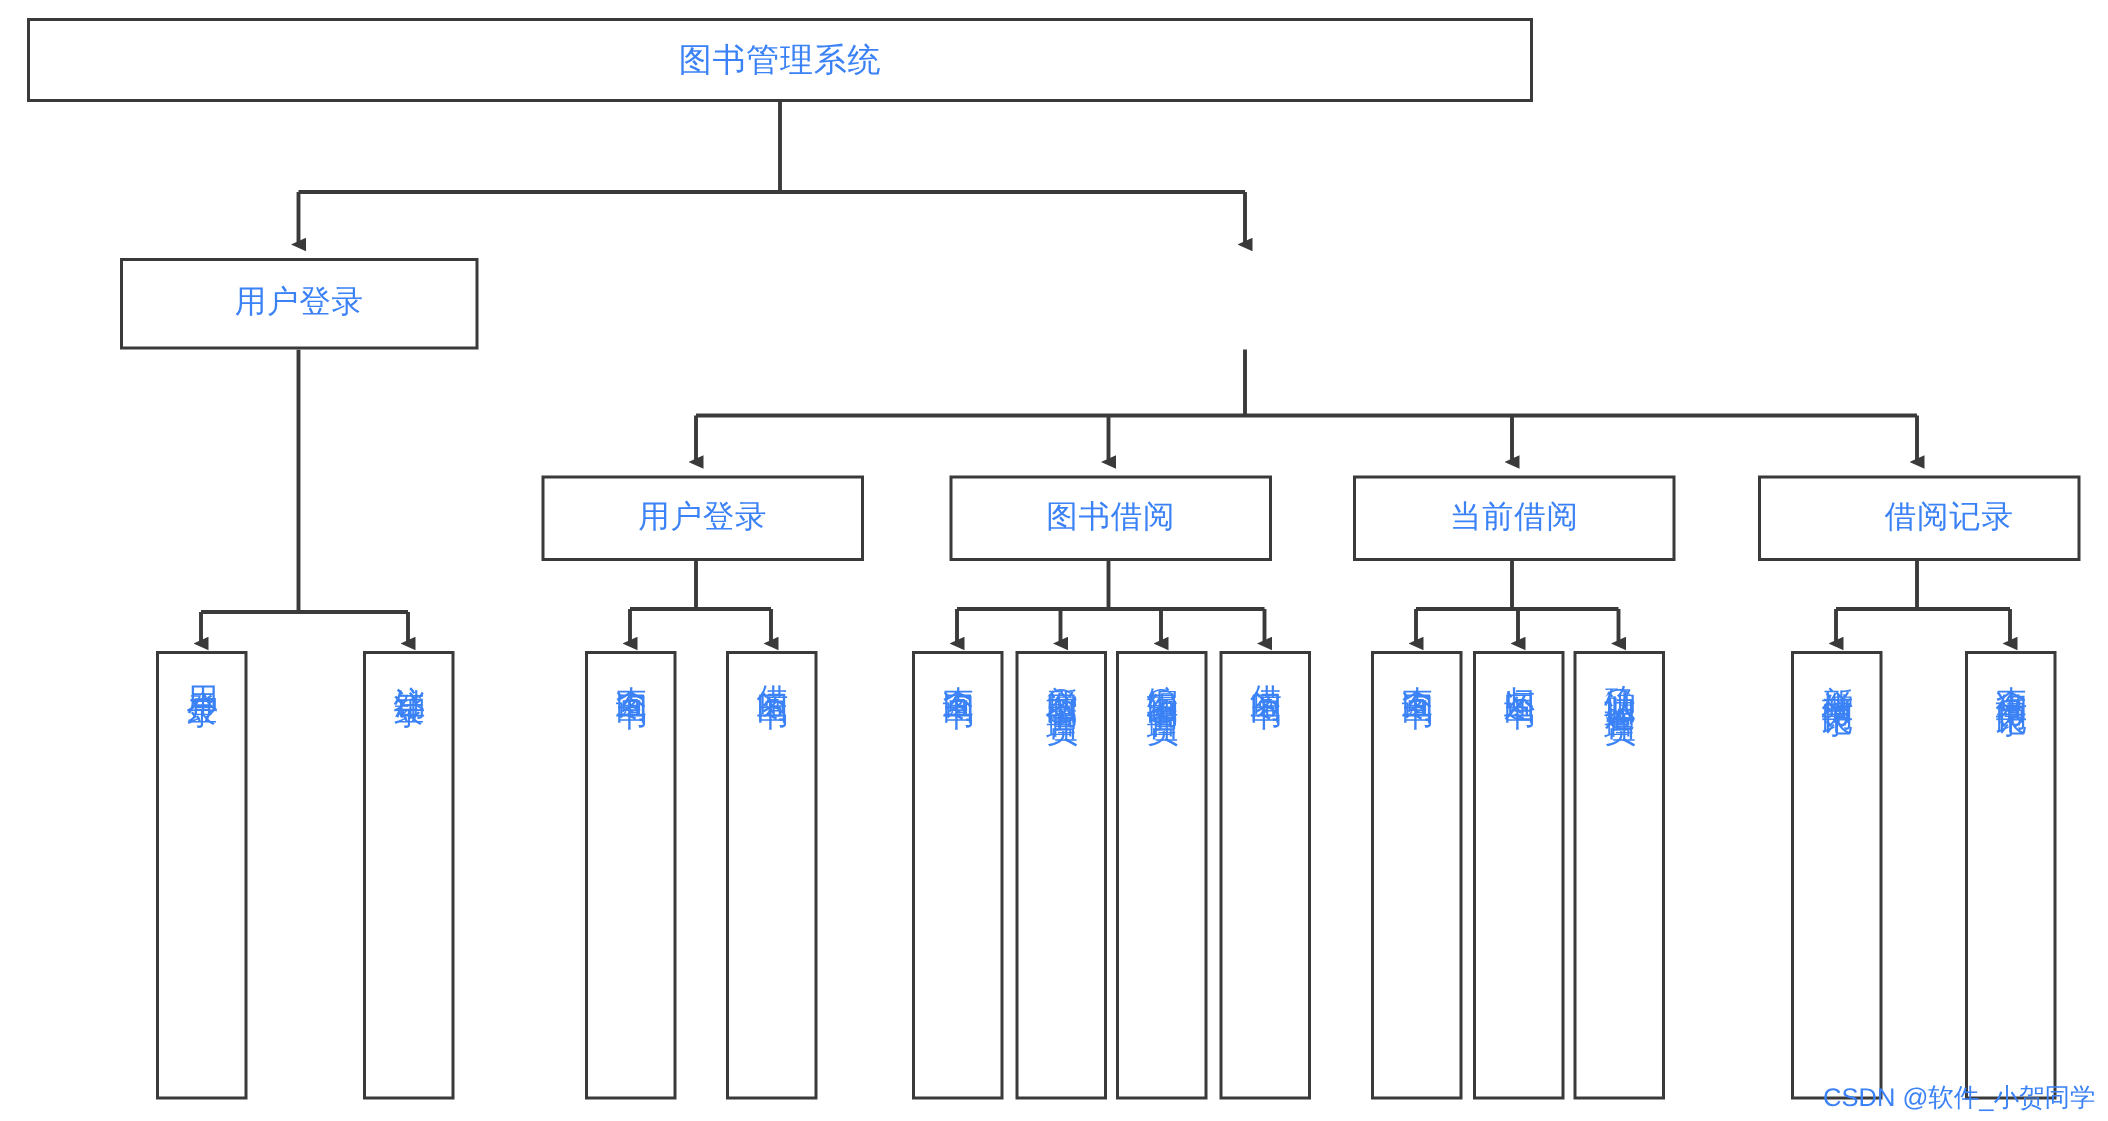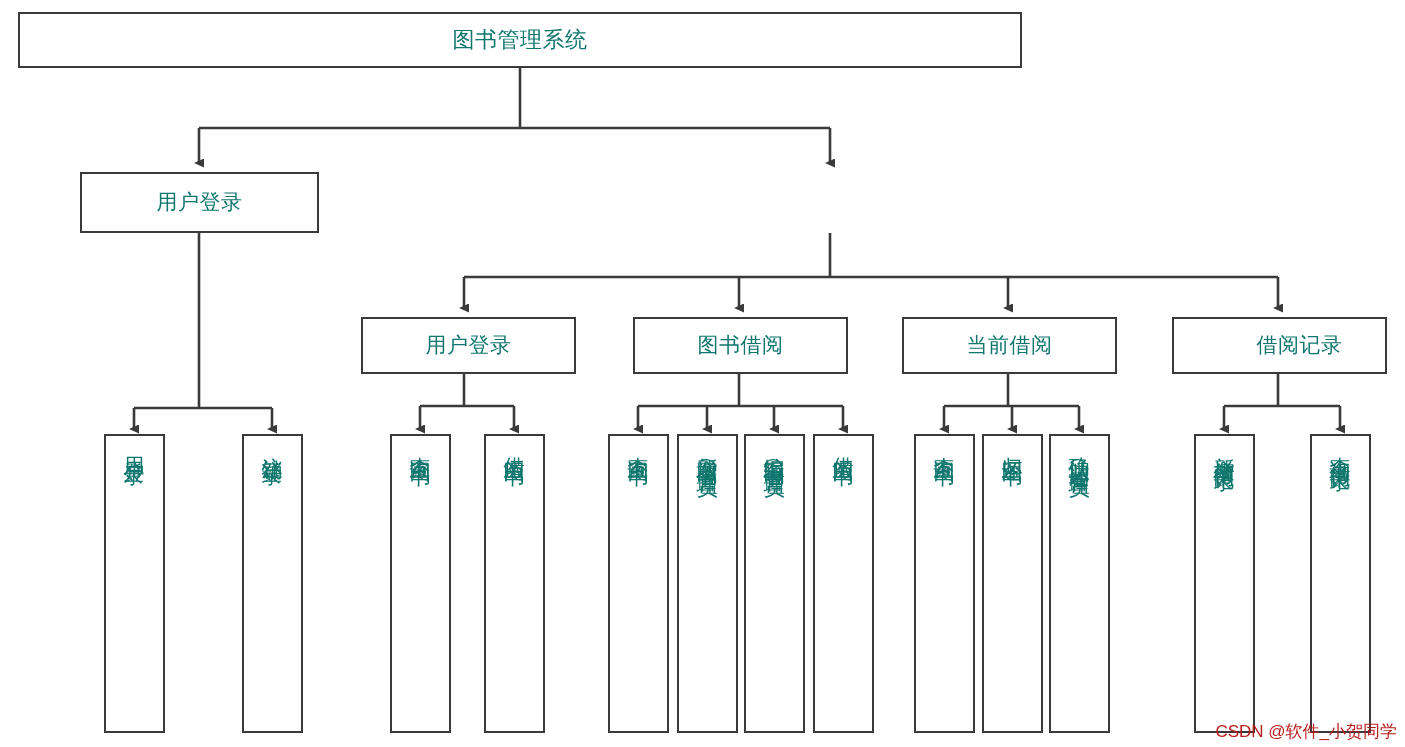--- a/index.html
+++ b/index.html
@@ -32,21 +32,21 @@
     background: #ffffff;
     display: flex;
     align-items: center;
     justify-content: center;
     color: #1b1b1b;
   }
   .node-label {
     display: block;
     text-align: right;
     line-height: 1.18;
-    color: #0f766e;
+    color: #3b82f6;
     letter-spacing: 0.5px;
   }
   .node.horizontal .node-label {
     writing-mode: horizontal-tb;
     font-size: 21px;
   }
   .node.vertical {
     align-items: flex-start;
     padding-top: 4px;
   }
@@ -57,21 +57,21 @@
     letter-spacing: 3px;
     line-height: 1;
     margin: 0 auto;
   }
   .node.root .node-label { font-size: 22px; }
   .watermark {
     position: absolute;
     right: 8px;
     bottom: 4px;
     font-size: 17px;
-    color: #b91c1c;
+    color: #3b82f6;
     white-space: nowrap;
     user-select: none;
   }
 </style>
 </head>
 <body>
 
 <div id="canvas">
 
   <svg id="diagram-svg" viewBox="0 0 1405 747" xmlns="http://www.w3.org/2000/svg">

